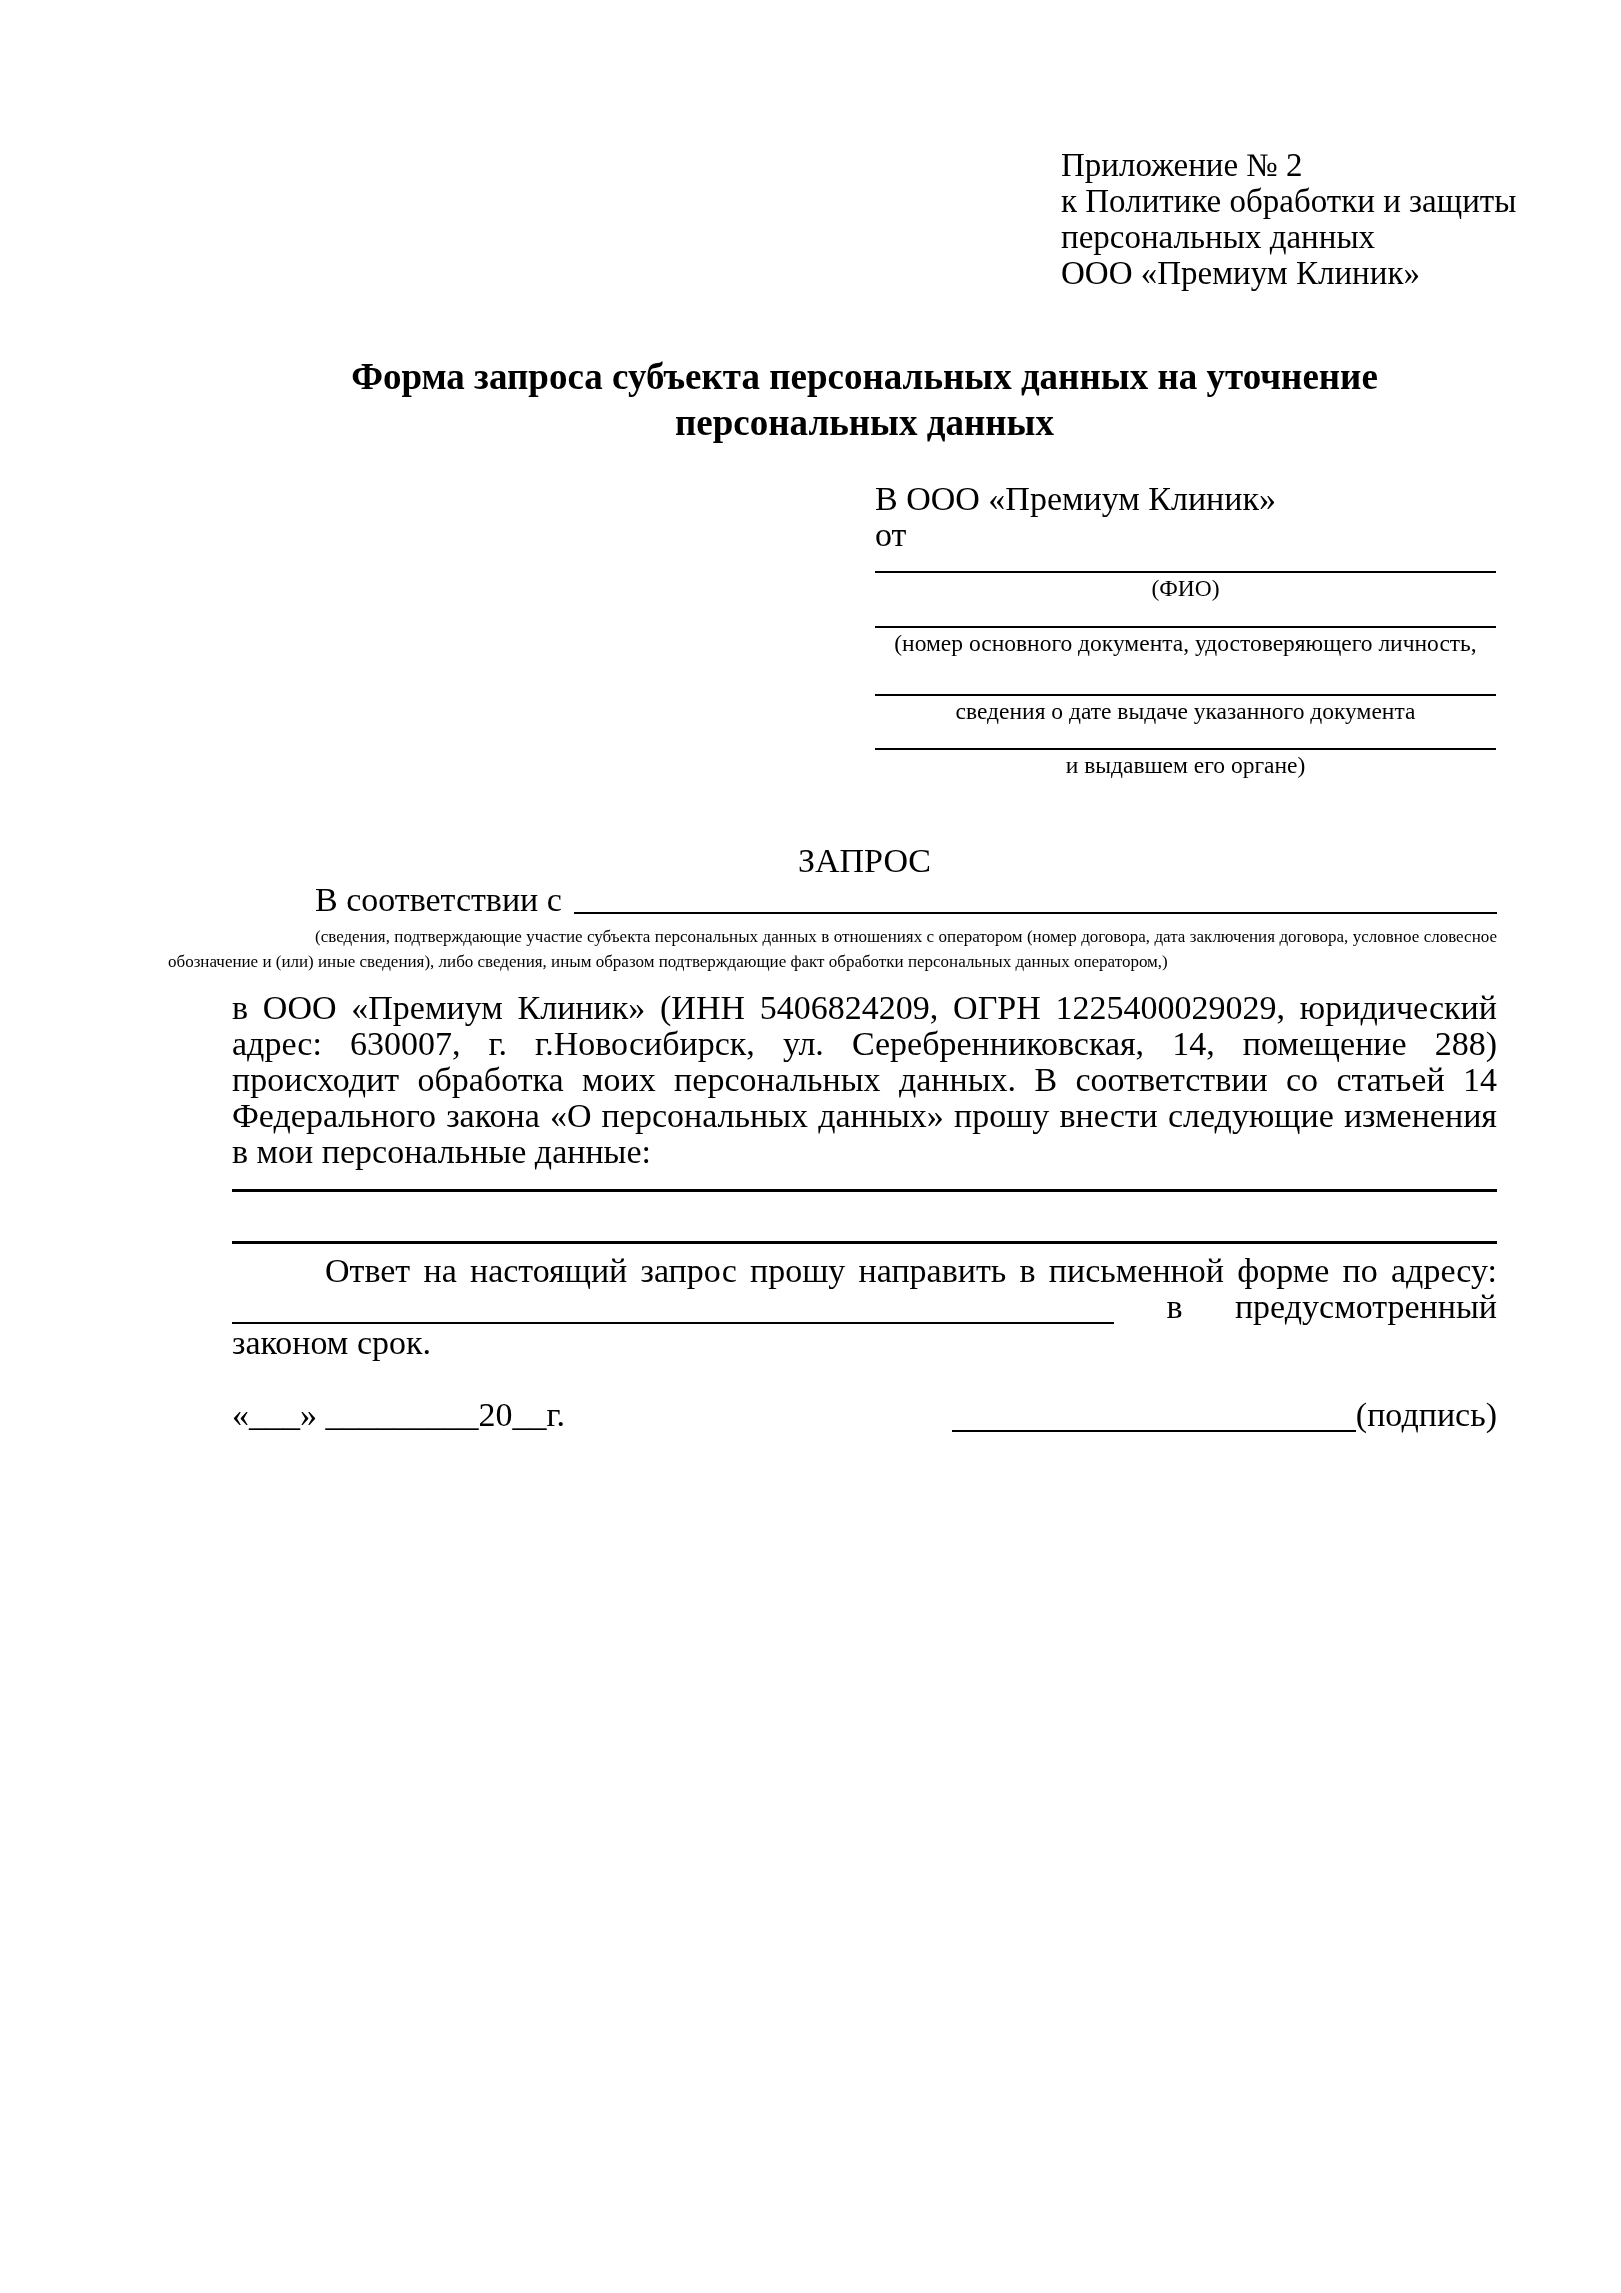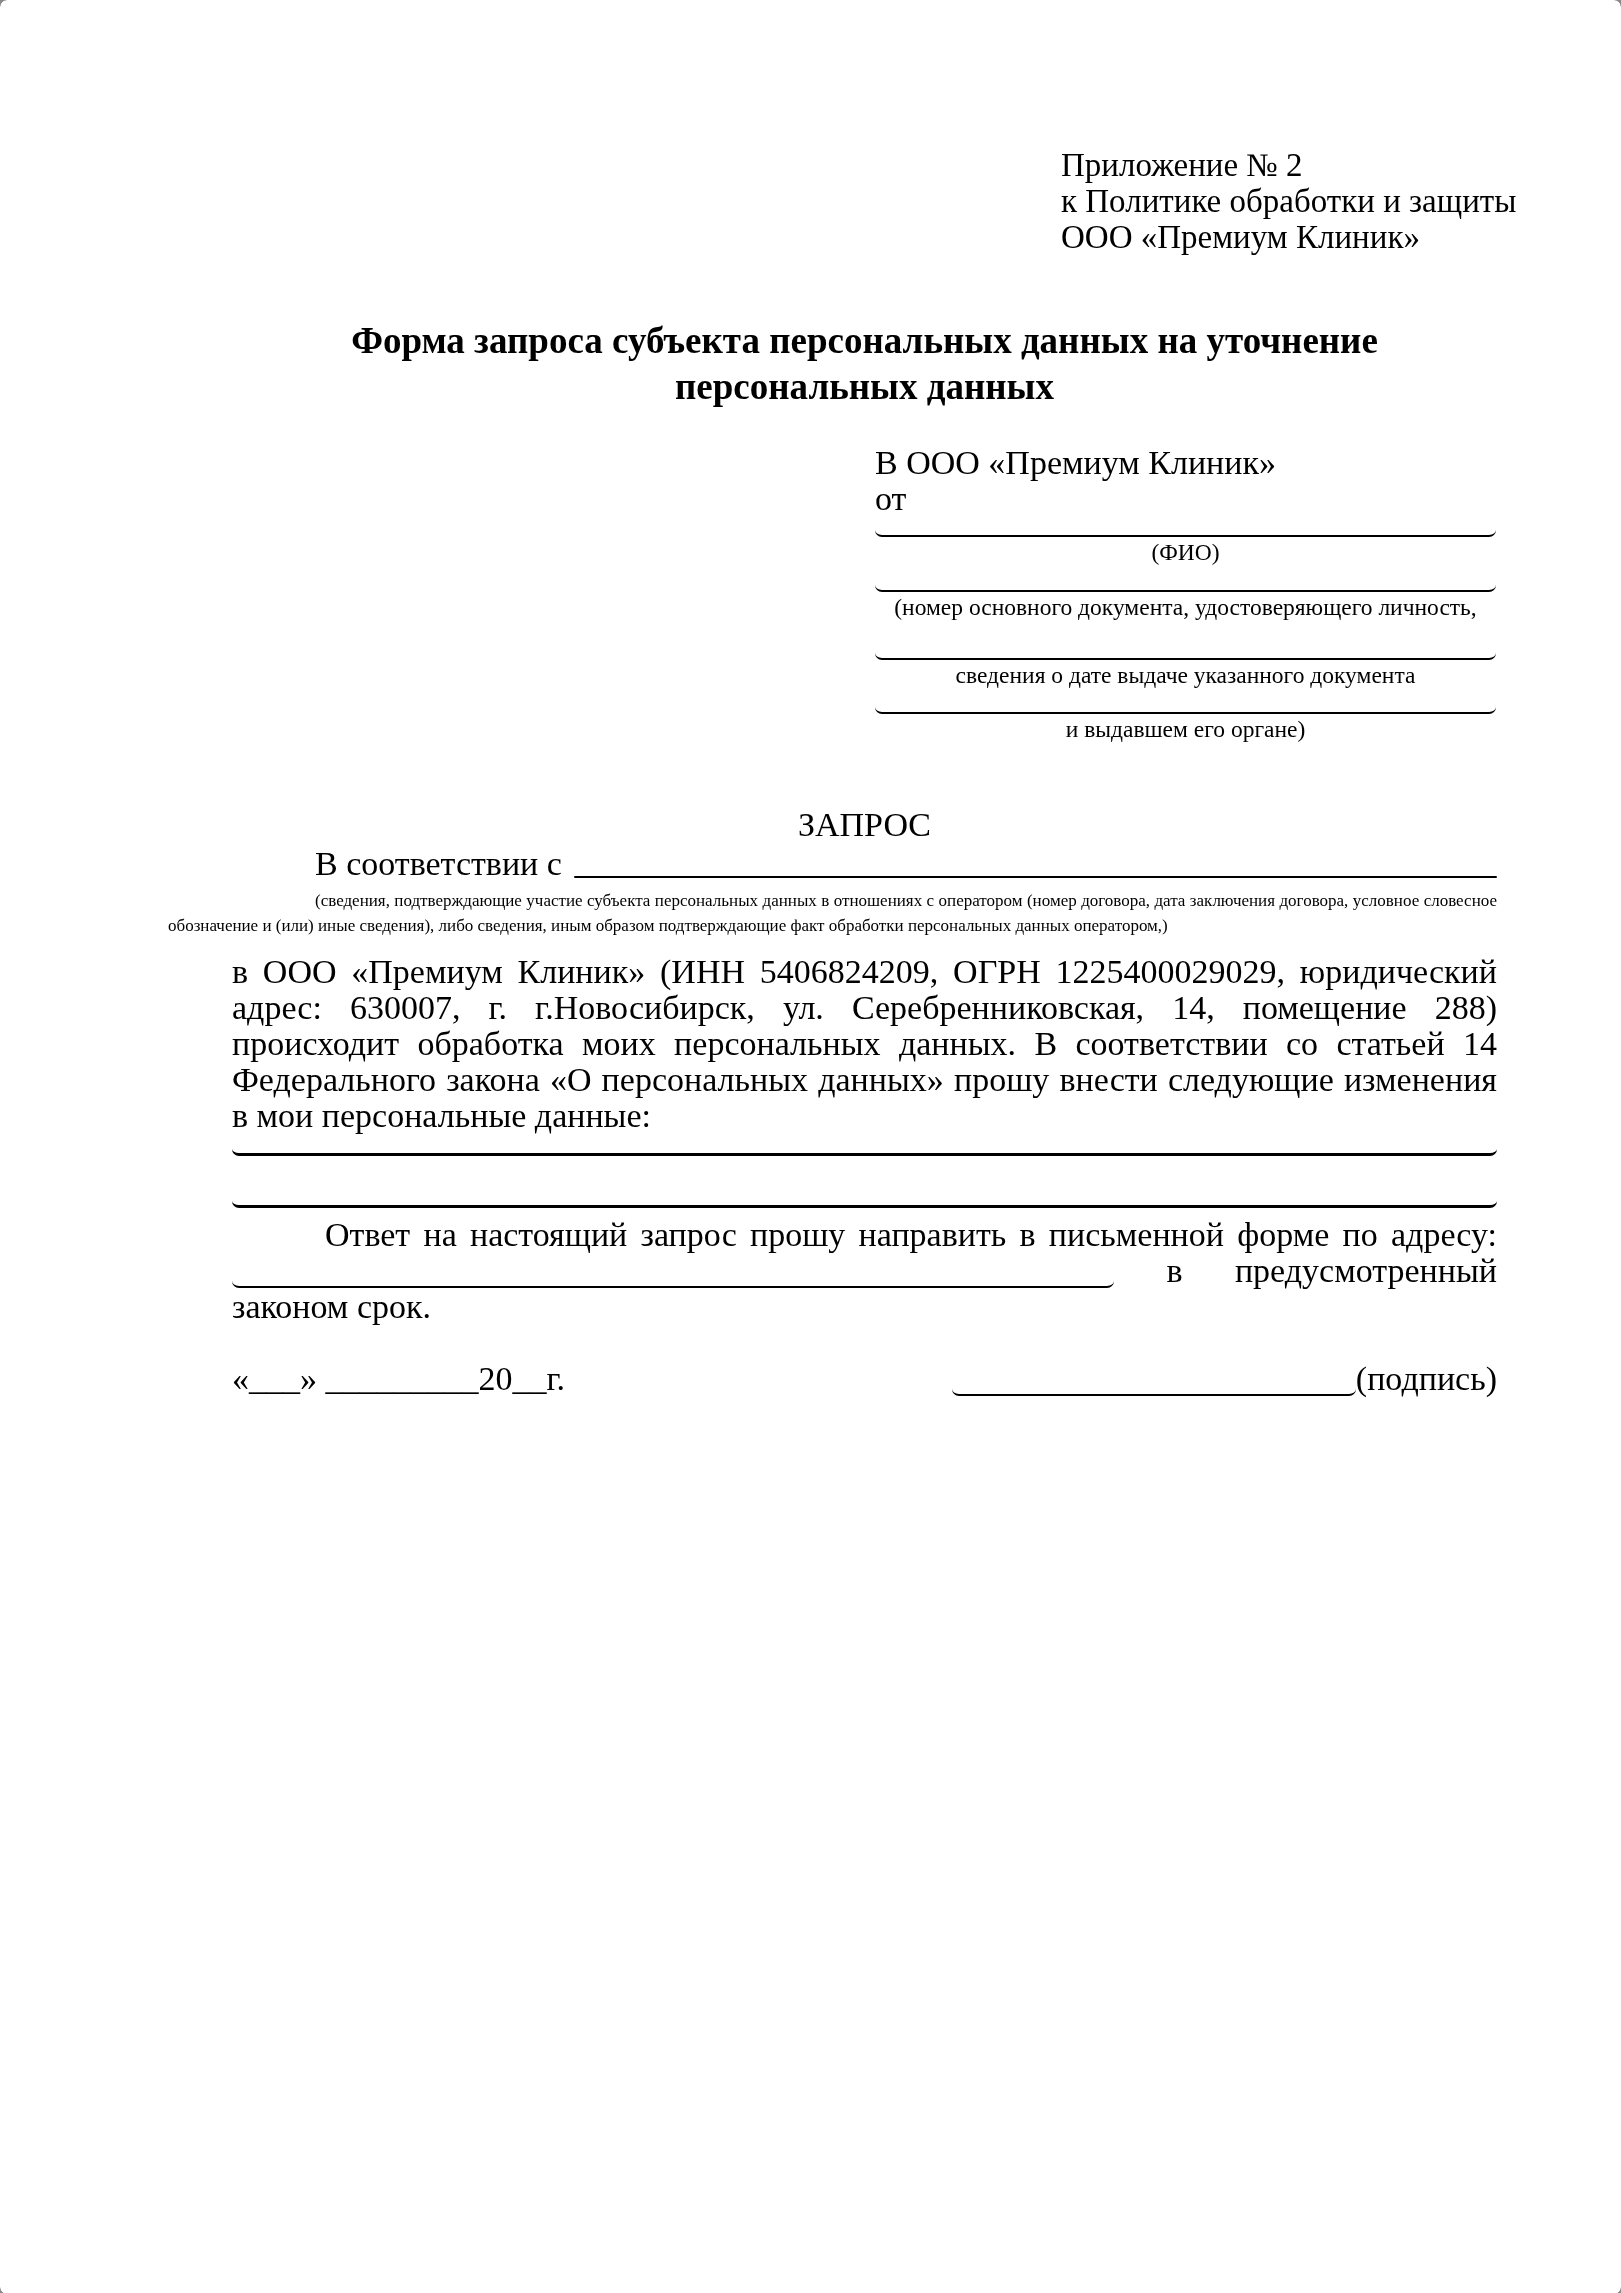--- a/index.html
+++ b/index.html
@@ -1,15 +1,15 @@
 <!DOCTYPE html>
 <html><head>
 <meta charset="utf-8">
 <style>
-  * { margin: 0; padding: 0; box-sizing: border-box; border-radius: 7px; }
+  * { margin: 0; padding: 0; box-sizing: border-box; }
   html, body { background: #888; }
   .page {
     position: relative;
     width: 1621px;
     height: 2294px;
     margin: 0 auto;
     background: #ffffff;
     color: #000000;
     font-family: "Liberation Serif", "DejaVu Serif", serif;
     padding: 147px 124px 0 232px; 
@@ -135,20 +135,21 @@
   }
 </style>
 </head>
 <body>
 
 <div class="page">
 
   <div class="appendix">
     <div>Приложение № 2</div>
     <div>к Политике обработки и защиты</div>
+    <div>персональных данных</div>
     <div>ООО «Премиум Клиник»</div>
   </div>
 
   <div class="doc-title">Форма запроса субъекта персональных данных на уточнение персональных данных</div>
 
   <div class="addressee">
     <div>В ООО «Премиум Клиник»</div>
     <div>от</div>
     <div class="fill fill-1"></div>
     <div class="caption">(ФИО)</div>

